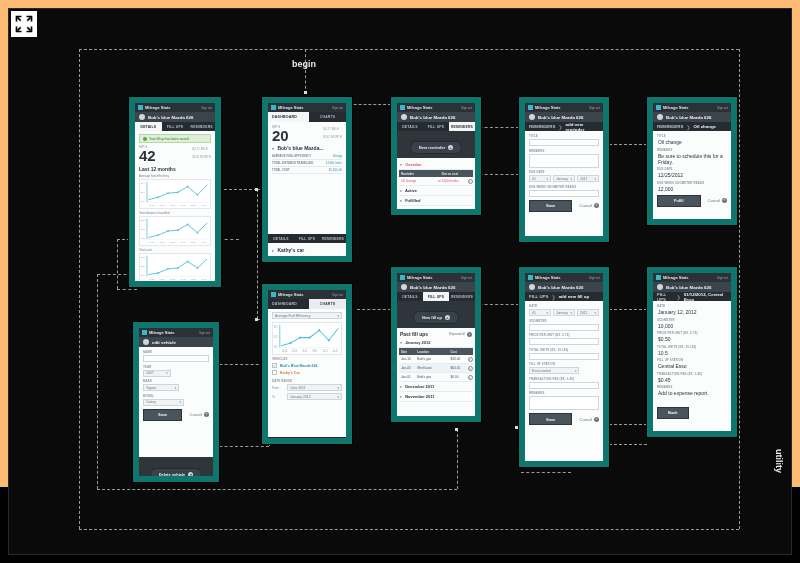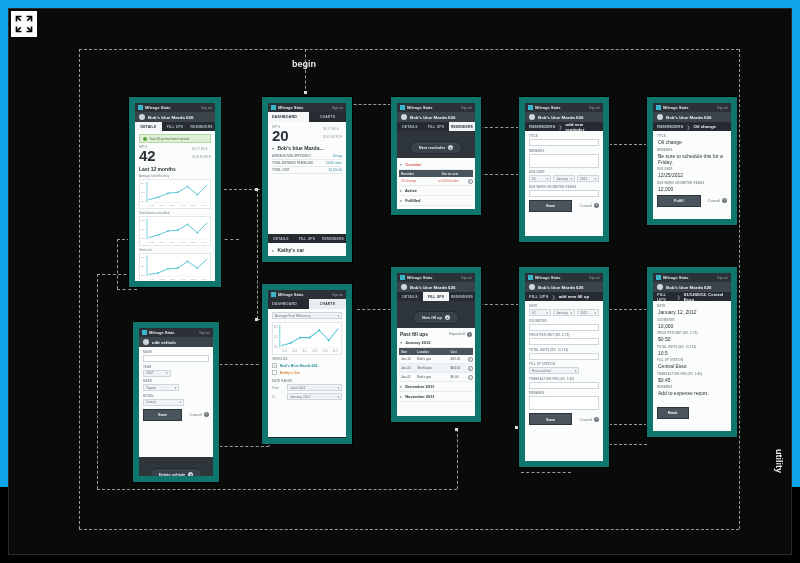--- a/index.html
+++ b/index.html
@@ -1,19 +1,19 @@
 <!DOCTYPE html>
 <html><head>
 <meta charset="utf-8">
 <style>
   * { box-sizing: border-box; margin:0; padding:0; }
   html,body { width:800px; height:563px; overflow:hidden; background:#000; }
   body { font-family:"Liberation Sans", sans-serif; }
 
-  #canvas { position:relative; width:800px; height:487px; background:#0ea5e9; }
+  #canvas { position:relative; width:800px; height:487px; background:#fdba74; }
   #board { position:absolute; left:8px; top:8px; width:784px; height:547px; background:#0a0a0a; border:1px solid #2a2a2a; overflow:hidden; }
 
   .fsicon { position:absolute; left:2px; top:2px; width:26px; height:26px; background:#fff; display:flex; align-items:center; justify-content:center; z-index:60; }
   .fsicon svg { width:20px; height:20px; }
 
   .beginlbl { position:absolute; left:283px; top:50px; color:#e8e8e8; font-size:9px; font-weight:bold; z-index:40; }
   .utility { position:absolute; left:765px; top:440px; color:#f0f0f0; font-size:9px; font-weight:bold; writing-mode:vertical-rl; text-orientation:mixed; z-index:40; }
 
   
   .ln { position:absolute; z-index:5; }

